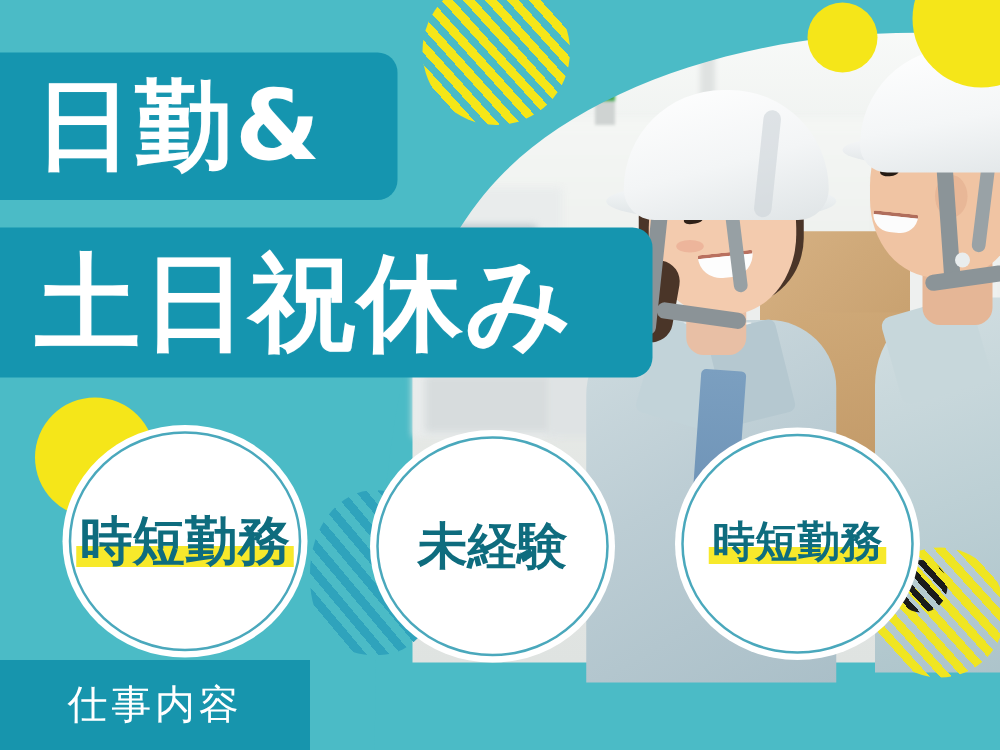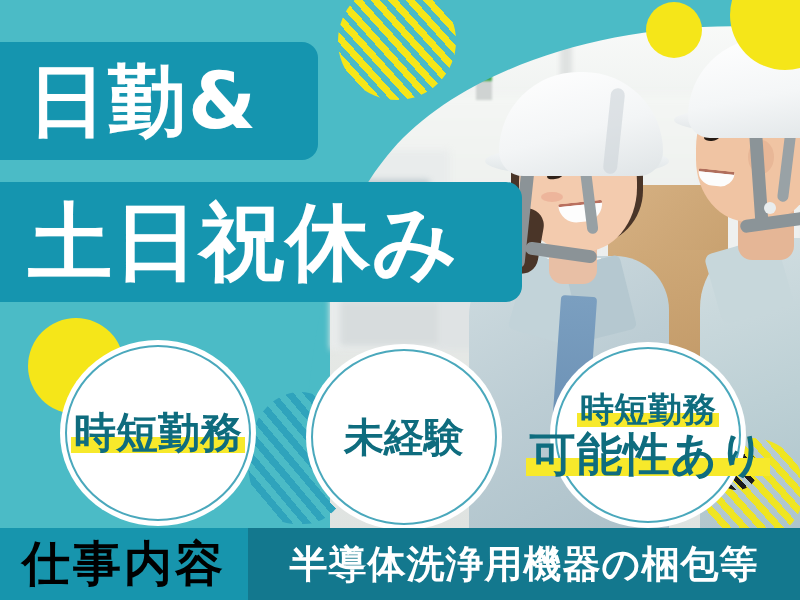--- a/index.html
+++ b/index.html
@@ -256,21 +256,21 @@
     border-radius:0 16px 16px 0;
     padding-left:48px; font-size:78px; line-height:1;
   }
   .headline-2 {
     left:-20px; top:182px; width:542px; height:120px;
     border-radius:0 16px 16px 0;
     padding-left:48px; font-size:84px; line-height:1;
   }
 
   
-  .badges { position:absolute; left:0; top:330px; width:664px; height:190px;margin-left:10px; }
+  .badges { position:absolute; left:0; top:330px; width:664px; height:190px; }
   .badge {
     position:absolute; width:196px; height:186px; border-radius:50%;
     background:#ffffff;
     display:flex; flex-direction:column; align-items:center; justify-content:center;
     box-shadow:0 0 0 0 transparent;
   }
   .badge::after {
     content:""; position:absolute; inset:5px; border-radius:50%;
     border:2px solid #4AA8BC;
   }
@@ -285,23 +285,23 @@
   }
   .bline.jp-lg { font-size:42px; letter-spacing:0px; }
   .bline.jp-md { font-size:40px; letter-spacing:0px; }
   .bline.jp-sm { font-size:34px; letter-spacing:0px; }
   .bline.ok    { font-size:48px; letter-spacing:1px; margin-top:4px; }
   .bline.ok-sm { font-size:46px; letter-spacing:1px; margin-top:2px; }
 
   
   .bottom-bar { position:absolute; left:0; bottom:0; width:800px; height:72px; display:flex; }
   .bb-left {
-    width:248px; background:#1795AD; color:#000000;
+    width:248px; background:#1795AD; color:#ffffff;
     display:flex; align-items:center; justify-content:center;
-    font-size:48px; font-weight:700; letter-spacing:3px;
+    font-size:32px; font-weight:400; letter-spacing:3px;
   }
   .bb-right {
     flex:1; background:#13788E; color:#fff;
     display:flex; align-items:center; justify-content:center;
     font-size:38px; font-weight:700; letter-spacing:1px;
   }
 </style>
 </head>
 <body>
 
@@ -400,22 +400,20 @@
     <div class="badge badge-1">
       <span class="bline jp-lg hl">時短勤務</span>
     </div>
 
     <div class="badge badge-2">
       <span class="bline jp-md">未経験</span>
     </div>
 
     <div class="badge badge-3">
       <span class="bline jp-sm hl">時短勤務</span>
-      <span class="bline jp-sm hl ok-sm">可能性あり</span>
     </div>
   </div>
 
   <div class="bottom-bar">
     <div class="bb-left">仕事内容</div>
-    <div class="bb-right">半導体洗浄用機器の梱包等</div>
   </div>
 
 </div>
 
 </body></html>

